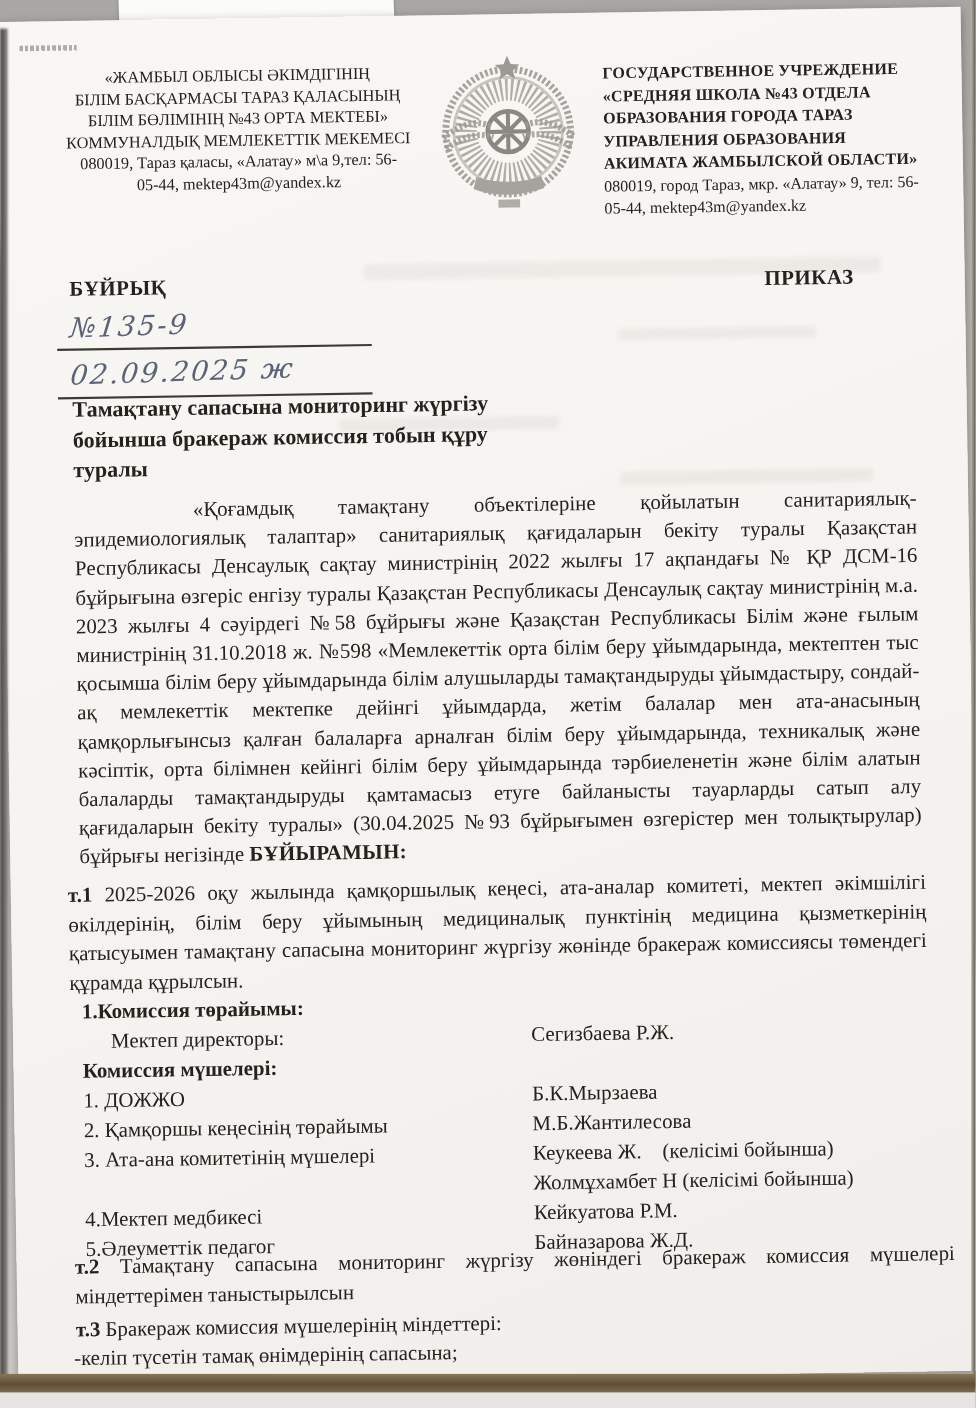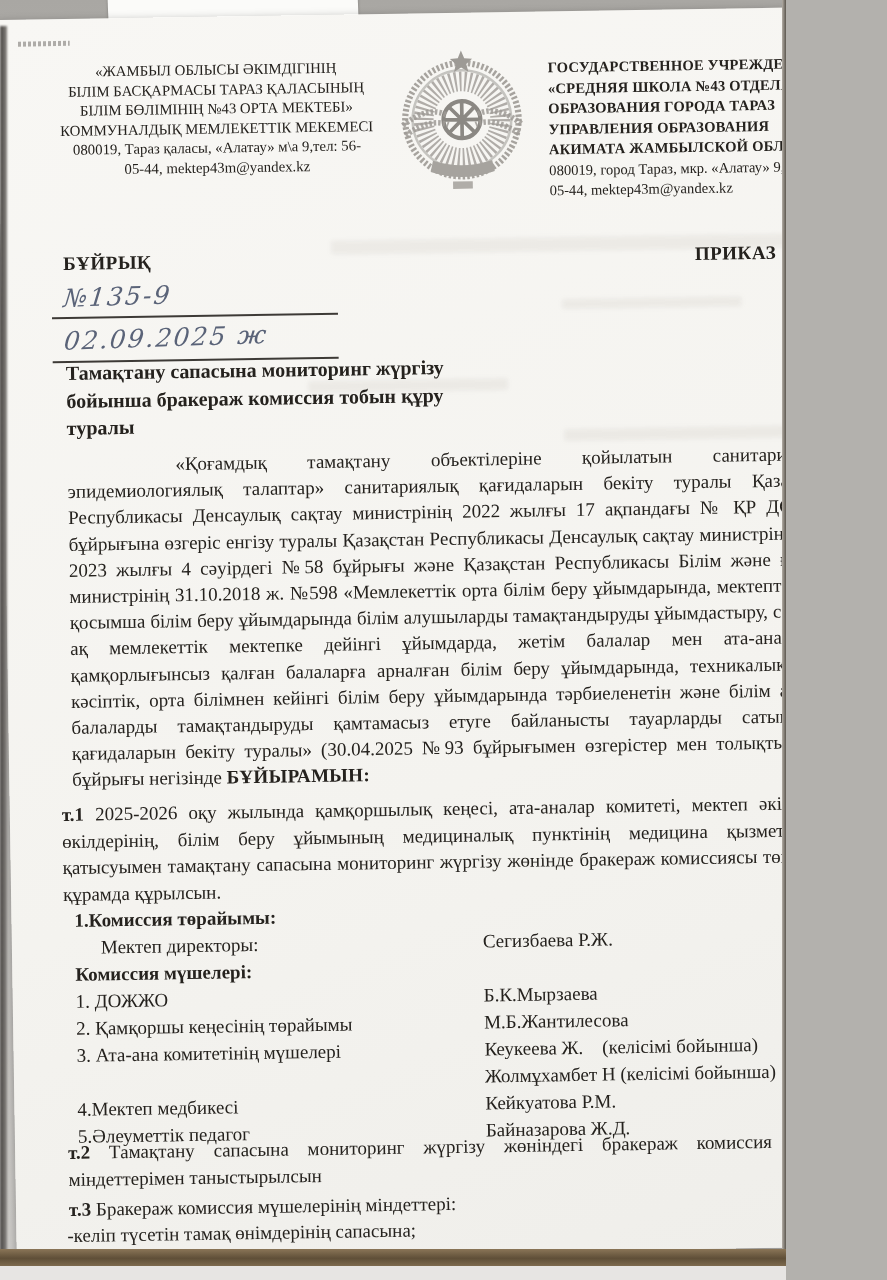--- a/index.html
+++ b/index.html
@@ -1,19 +1,19 @@
 <!DOCTYPE html>
 <html><head>
 <meta charset="utf-8">
 <style>
   * { margin:0; padding:0; box-sizing:border-box; }
   html,body { width:887px; height:1280px; }
   body { font-family:"Liberation Serif","DejaVu Serif",serif; background:#b3b1ad; overflow:hidden; }
 
-  .photo { position:relative; width:786px; height:1280px;
+  .photo { position:relative; width:887px; height:1280px;
     background:linear-gradient(180deg,#a9a7a3 0%,#bdbbb7 30%,#cfcdca 100%); overflow:hidden; }
 
   .second-sheet { position:absolute; left:108px; top:-10px; width:250px; height:34px;
     background:#fbfbf9; transform:rotate(-2.2deg); box-shadow:0 1px 3px rgba(0,0,0,.25); }
 
   .left-edge { position:absolute; left:0; top:26px; width:7px; height:1226px;
     background:linear-gradient(90deg,#454240,#8a8783); filter:blur(1px); }
   .right-edge { position:absolute; right:0; top:0; width:4px; height:1262px;
     background:linear-gradient(90deg,#b3ada5,#5c574f); }
 

